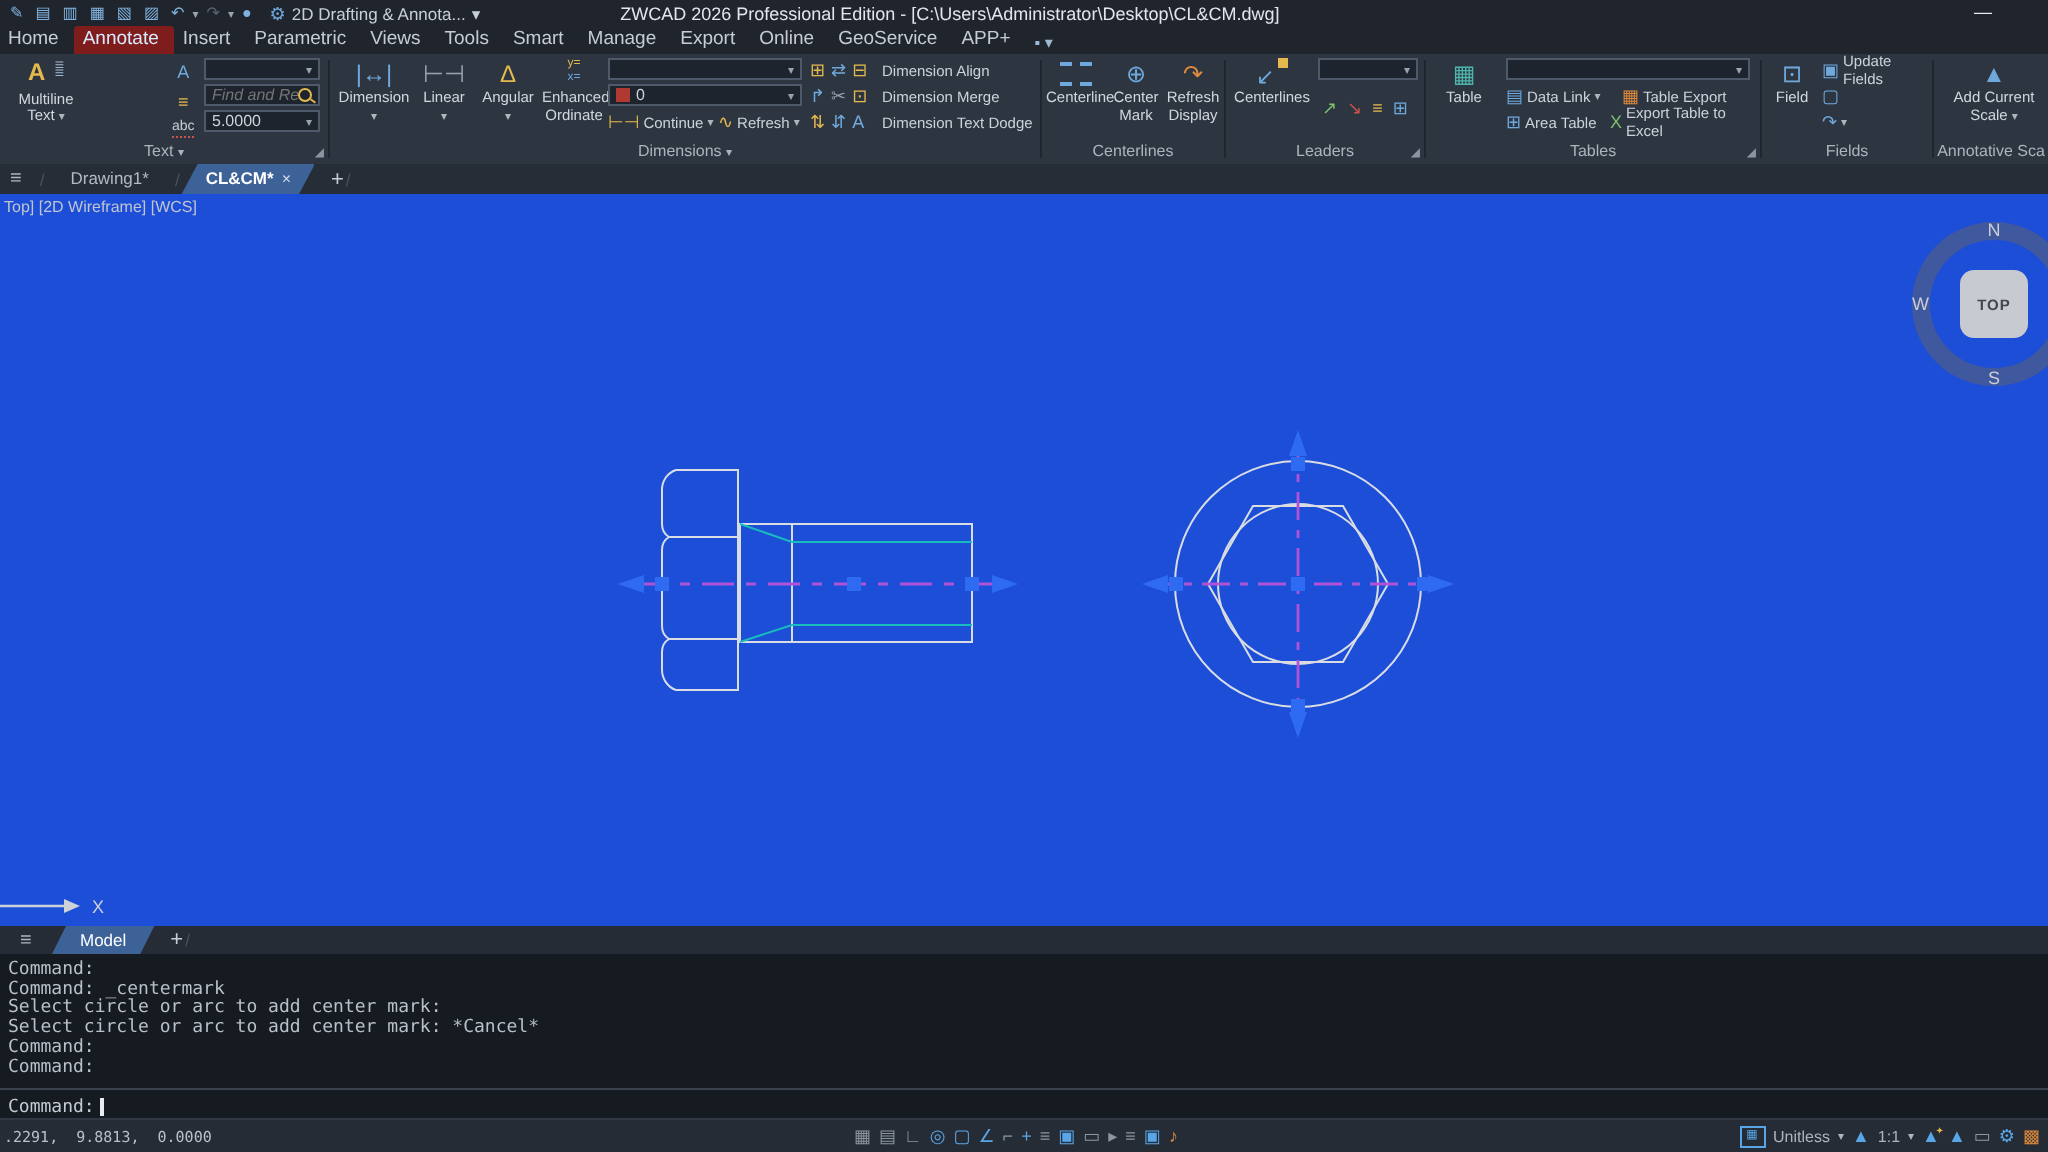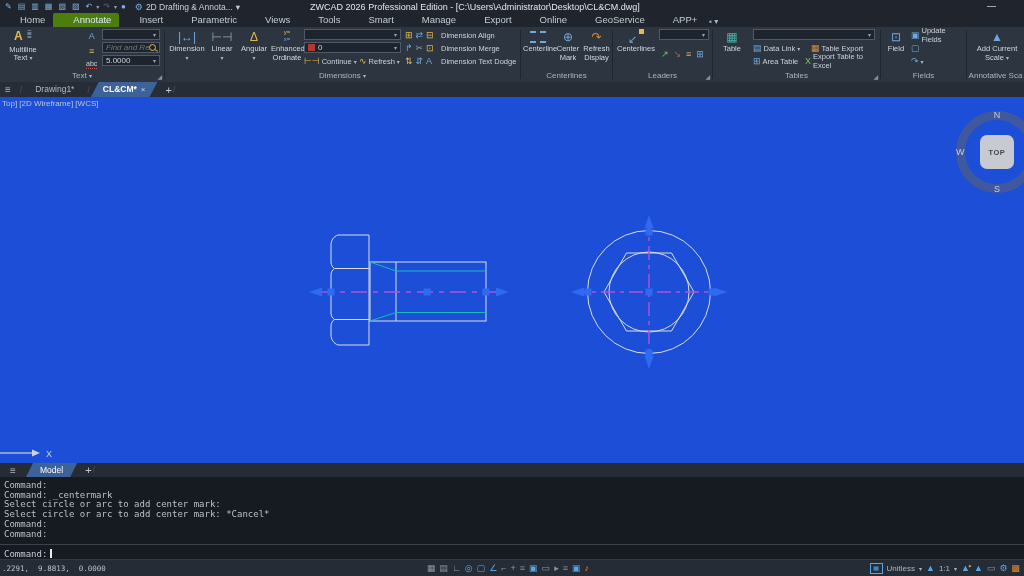--- a/index.html
+++ b/index.html
@@ -9,22 +9,22 @@
   .qicons{display:flex;align-items:center;margin-left:2px;}
   .qicons .qi{color:#7fb2df;font-size:8px;margin:0 3px;line-height:13px;}
   .qicons .qi.dim{color:#5a6372;}
   .qicons .car{color:#9aa2ad;font-size:6px;margin:0 1px;}
   .wsbox{display:flex;align-items:center;color:#c9cfd7;font-size:8.5px;margin-left:6px;}
   .wsbox .gear{color:#6fa8dc;margin-right:3px;font-size:9px;}
   .ttext{color:#e2e6ec;font-size:9px;margin-left:70px;white-space:nowrap;}
   .winbtns{position:absolute;right:28px;top:1px;color:#e8ebef;font-size:9px;}
   
   .tabrow{position:absolute;top:13px;left:0;right:0;height:14px;background:#20252d;display:flex;align-items:flex-end;font-size:9.5px;}
-  .rtab{padding:1px 8px 2px 20px;color:#c6ccd4;white-space:nowrap;}
-  .rtab.active{background:#4d7c0f;color:#d8ecff;border-radius:2px 2px 0 0;}
+  .rtab{padding:1px 8px 2px 4px;color:#c6ccd4;white-space:nowrap;}
+  .rtab.active{background:#7f1d1d;color:#d8ecff;border-radius:2px 2px 0 0;}
   .rtab-extra{color:#9fb8d4;font-size:8px;padding:1px 4px;}
   
   .ribbon{position:absolute;top:27px;left:0;right:0;height:55px;background:#2d3541;border-bottom:1px solid #171b22;}
   .panel{position:absolute;top:0;bottom:0;}
   .plabel{position:absolute;bottom:1px;left:0;right:0;height:10px;font-size:8px;color:#aeb4bd;text-align:center;line-height:10px;white-space:nowrap;overflow:hidden;}
   .plaunch{position:absolute;bottom:2px;right:2px;font-size:6px;color:#8b94a1;}
   .psep{position:absolute;top:3px;bottom:3px;width:1px;background:#20262e;}
   .bigbtn{position:absolute;top:2px;text-align:center;color:#d2d7de;font-size:7.5px;line-height:1.15;}
   .bicon{display:block;font-size:12px;line-height:16px;height:16px;}
   .blue{color:#6fa8dc;} .gold{color:#e4b94e;} .teal{color:#4db6ac;} .green{color:#7cbf6e;} .red{color:#c9524a;} .gray{color:#9aa2ad;} .orange{color:#dd8a3c;}

